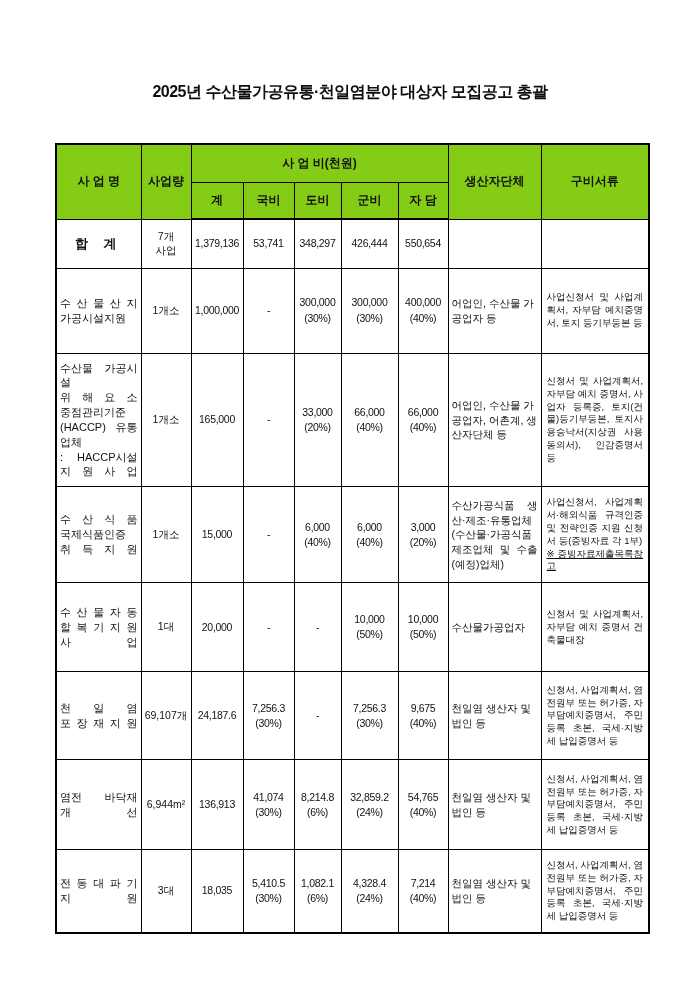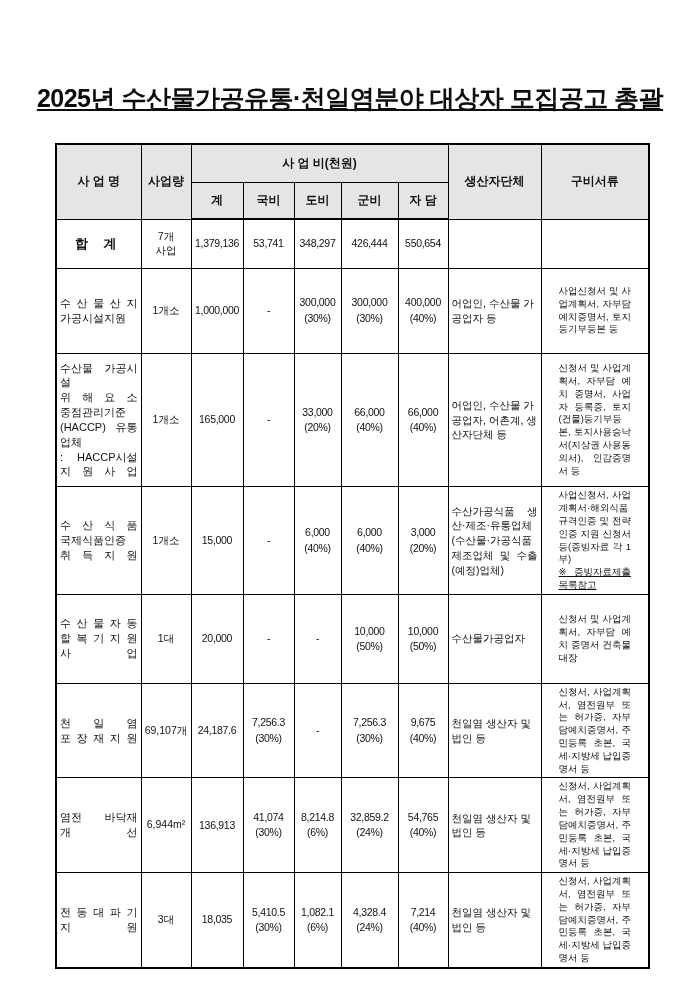--- a/index.html
+++ b/index.html
@@ -12,43 +12,42 @@
     background: #ffffff;
     margin: 0 auto;
     overflow: hidden;
   }
   .title {
     position: absolute;
     top: 82px;
     left: 0;
     right: 0;
     text-align: center;
-    font-size: 25px;
+    font-size: 16px;
     font-weight: bold;
     letter-spacing: -0.5px;
     color: #0d0d0d;
     white-space: nowrap;
-    text-decoration: underline;
   }
   table.main {
     position: absolute;
     top: 143px;
     left: 55px;
     width: 593px;
     border-collapse: collapse;
     table-layout: fixed;
     border: 2px solid #000;
   }
   table.main th, table.main td {
     border: 1px solid #000;
     vertical-align: middle;
     overflow: hidden;
   }
   table.main thead th {
-    background: #e5e5e5;
+    background: #84cc16;
     font-weight: bold;
     font-size: 12px;
     text-align: center;
   }
   table.main thead tr.hdr-bottom th { border-bottom: 2px solid #000; }
   td.name {
     font-size: 11px;
     padding: 7px 3px;
     text-align: justify;
     text-align-last: justify;
@@ -86,21 +85,21 @@
   }
   td.target.justify {
     text-align: justify;
     text-align-last: justify;
   }
   td.docs {
     font-size: 9.5px;
     text-align: justify;
     text-align-last: left;
     word-break: break-all;
-    padding: 2px 17px;
+    padding: 2px 5px;
     line-height: 1.35;
   }
   td.docs .note {
     display: block;
     text-decoration: underline;
   }
   tbody tr { background: #ffffff; }
 </style>
 </head>
 <body>

